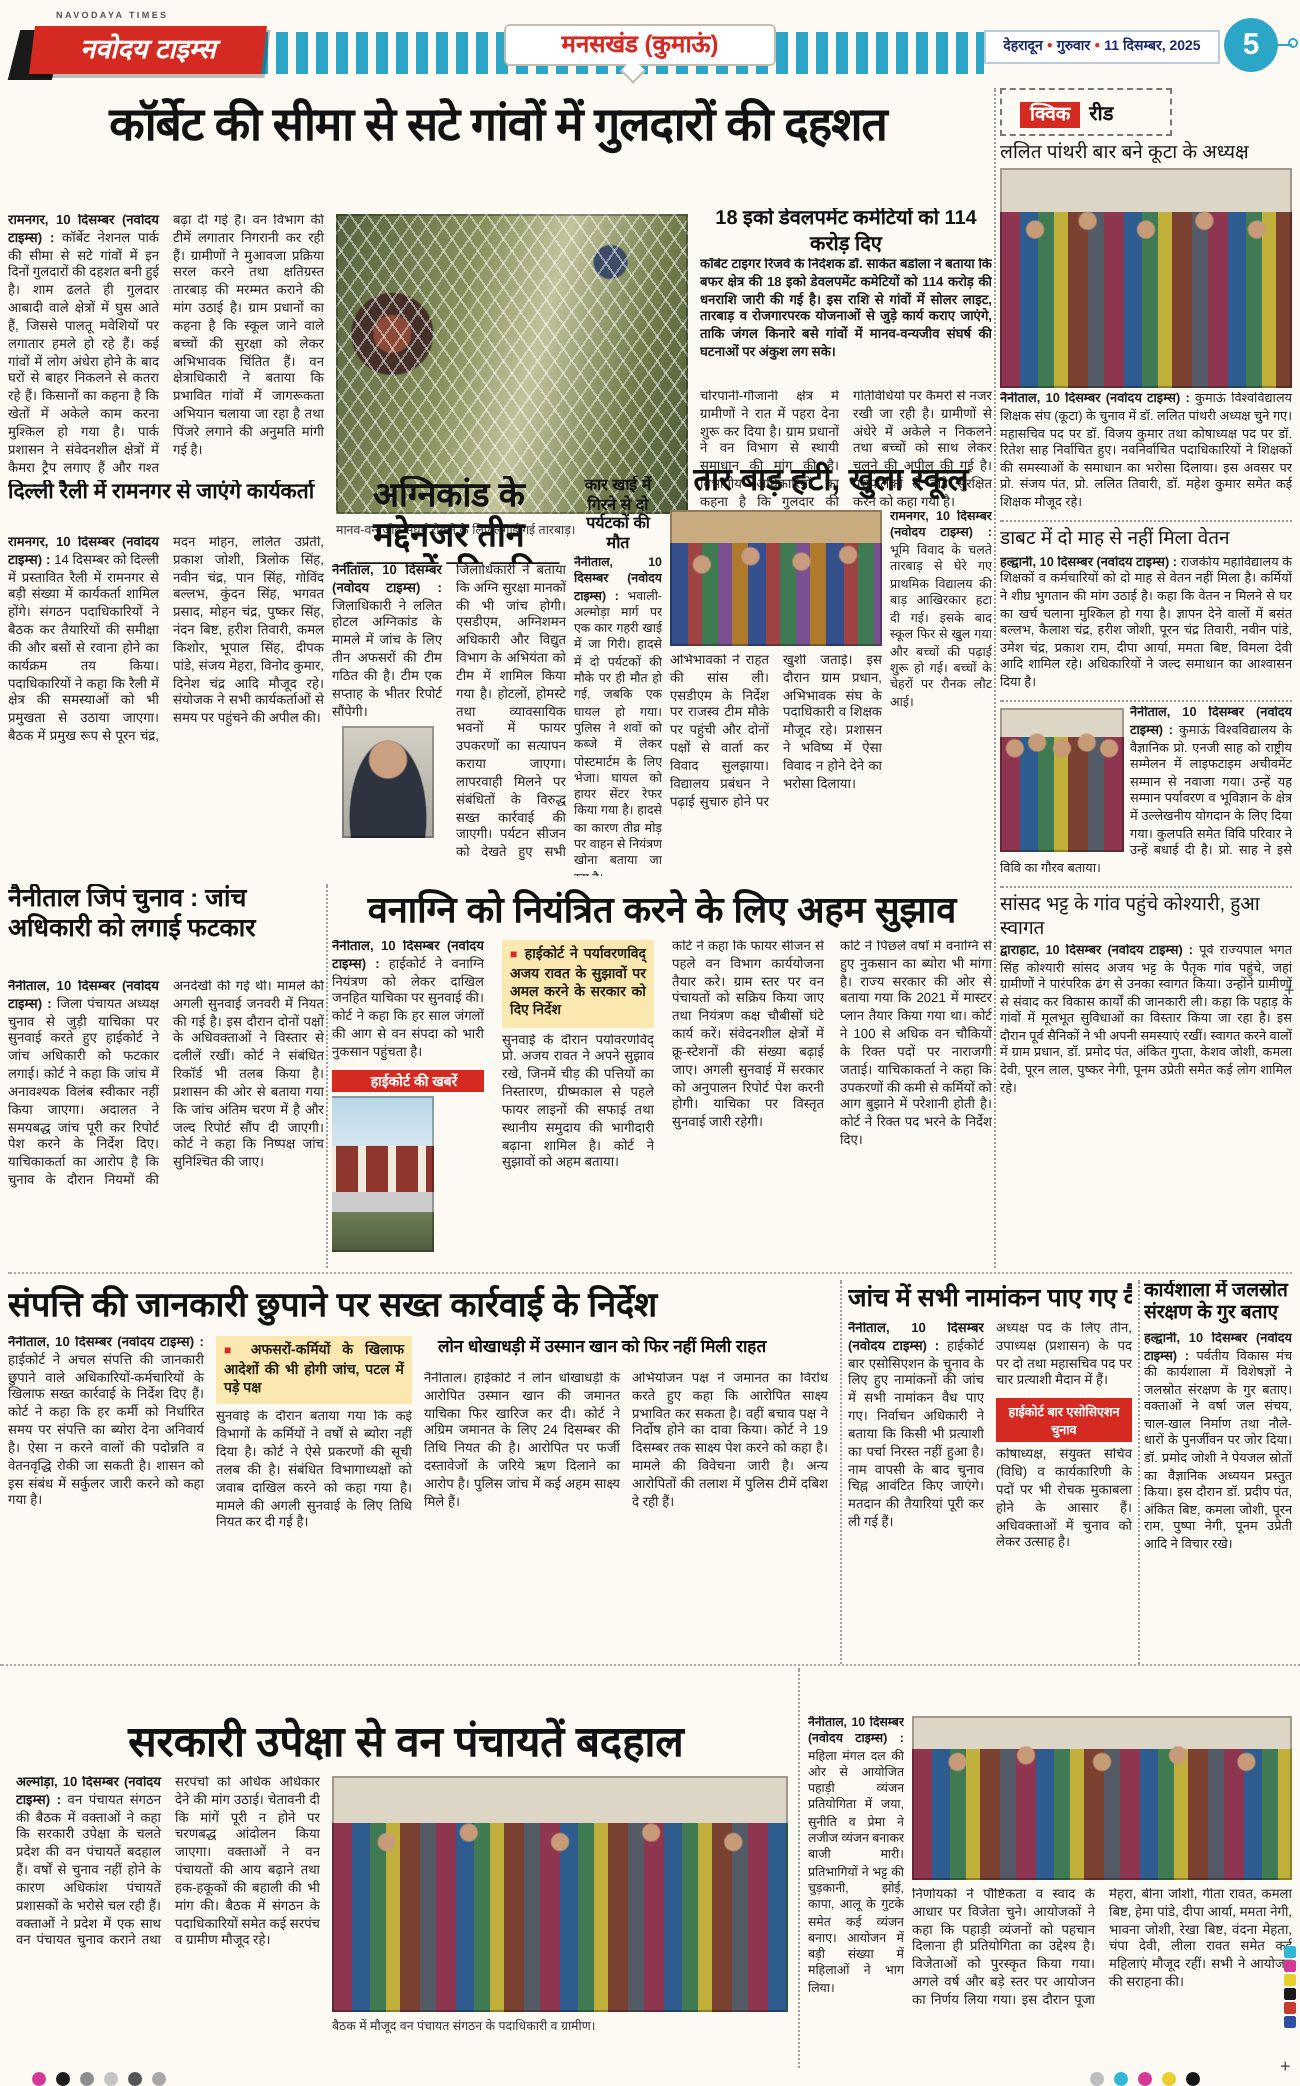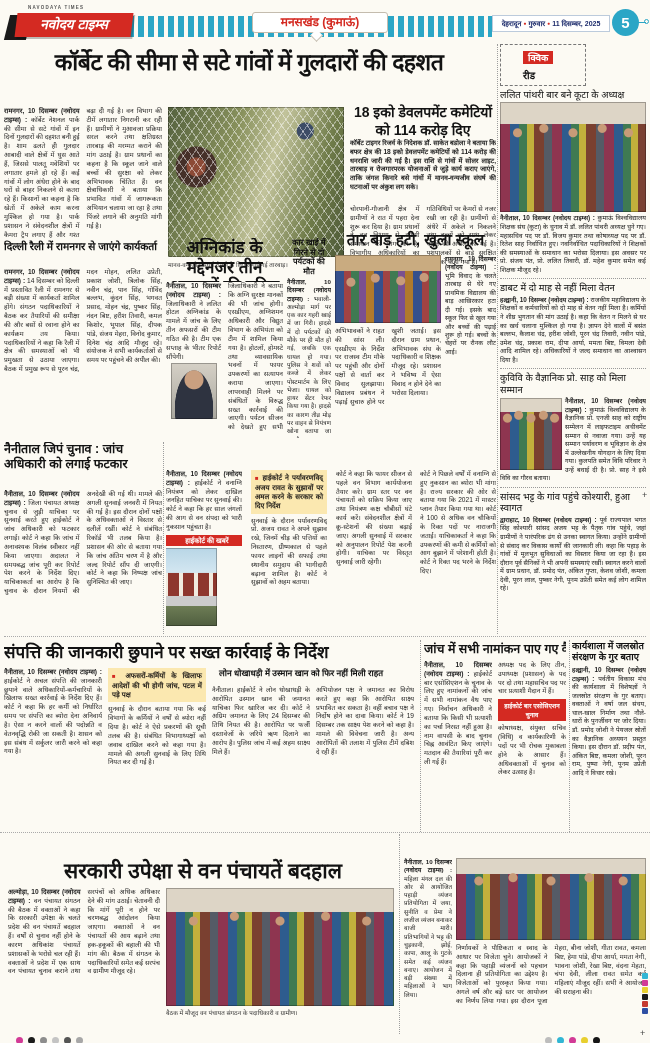--- a/index.html
+++ b/index.html
@@ -80,21 +80,21 @@
 
   <div class="abs hd center nowrap" style="left:4px;top:45px;width:490px;height:36px;font-size:23px;letter-spacing:-.5px">कॉर्बेट की सीमा से सटे गांवों में गुलदारों की दहशत</div>
 
   <div class="abs" style="left:4px;top:104px;width:492px;height:182px">
     <div class="abs bt c2" style="left:0;top:3px;width:158px;height:176px">
       <b class="dl">रामनगर, 10 दिसम्बर (नवोदय टाइम्स) :</b> <span>कॉर्बेट नेशनल पार्क की सीमा से सटे गांवों में इन दिनों गुलदारों की दहशत बनी हुई है। शाम ढलते ही गुलदार आबादी वाले क्षेत्रों में घुस आते हैं, जिससे पालतू मवेशियों पर लगातार हमले हो रहे हैं। कई गांवों में लोग अंधेरा होने के बाद घरों से बाहर निकलने से कतरा रहे हैं। किसानों का कहना है कि खेतों में अकेले काम करना मुश्किल हो गया है। पार्क प्रशासन ने संवेदनशील क्षेत्रों में कैमरा ट्रैप लगाए हैं और गश्त बढ़ा दी गई है। वन विभाग की टीमें लगातार निगरानी कर रही हैं। ग्रामीणों ने मुआवजा प्रक्रिया सरल करने तथा क्षतिग्रस्त तारबाड़ की मरम्मत कराने की मांग उठाई है। ग्राम प्रधानों का कहना है कि स्कूल जाने वाले बच्चों की सुरक्षा को लेकर अभिभावक चिंतित हैं। वन क्षेत्राधिकारी ने बताया कि प्रभावित गांवों में जागरूकता अभियान चलाया जा रहा है तथा पिंजरे लगाने की अनुमति मांगी गई है।</span>
     </div>
     <div class="abs photo ph-fence" style="left:164px;top:3px;width:176px;height:150px"></div>
     <div class="abs cap" style="left:164px;top:156px;width:176px;height:12px">मानव-वन्यजीव संघर्ष रोकने के लिए लगाई गई तारबाड़।</div>
     <div class="abs" style="left:346px;top:0;width:146px;height:182px;overflow:hidden">
-      <div class="hd center" style="font-size:14px;line-height:1.25;margin-bottom:0">18 इको डेवलपमेंट कमेटियों को 114 करोड़ दिए</div>
+      <div class="hd center" style="font-size:10px;line-height:1.25;margin-bottom:0">18 इको डेवलपमेंट कमेटियों को 114 करोड़ दिए</div>
       <div class="bt" style="font-weight:bold;height:64px">कॉर्बेट टाइगर रिजर्व के निदेशक डॉ. साकेत बडोला ने बताया कि बफर क्षेत्र की 18 इको डेवलपमेंट कमेटियों को 114 करोड़ की धनराशि जारी की गई है। इस राशि से गांवों में सोलर लाइट, तारबाड़ व रोजगारपरक योजनाओं से जुड़े कार्य कराए जाएंगे, ताकि जंगल किनारे बसे गांवों में मानव-वन्यजीव संघर्ष की घटनाओं पर अंकुश लग सके।</div>
       <div class="bt c2" style="margin-top:2px;height:92px">चोरपानी-गौजानी क्षेत्र में ग्रामीणों ने रात में पहरा देना शुरू कर दिया है। ग्राम प्रधानों ने वन विभाग से स्थायी समाधान की मांग की है। विभागीय अधिकारियों का कहना है कि गुलदार की गतिविधियों पर कैमरों से नजर रखी जा रही है। ग्रामीणों से अंधेरे में अकेले न निकलने तथा बच्चों को साथ लेकर चलने की अपील की गई है। पशुपालकों से बाड़े सुरक्षित करने को कहा गया है।</div>
     </div>
   </div>
 
   <div class="abs" style="left:4px;top:240px;width:158px;height:200px">
     <div class="hd" style="font-size:10.5px;line-height:1.2;height:28px">दिल्ली रैली में रामनगर से जाएंगे कार्यकर्ता</div>
     <div class="bt c2" style="height:168px">
       <b class="dl">रामनगर, 10 दिसम्बर (नवोदय टाइम्स) :</b> <span>14 दिसम्बर को दिल्ली में प्रस्तावित रैली में रामनगर से बड़ी संख्या में कार्यकर्ता शामिल होंगे। संगठन पदाधिकारियों ने बैठक कर तैयारियों की समीक्षा की और बसों से रवाना होने का कार्यक्रम तय किया। पदाधिकारियों ने कहा कि रैली में क्षेत्र की समस्याओं को भी प्रमुखता से उठाया जाएगा। बैठक में प्रमुख रूप से पूरन चंद्र, मदन मोहन, ललित उप्रेती, प्रकाश जोशी, त्रिलोक सिंह, नवीन चंद्र, पान सिंह, गोविंद बल्लभ, कुंदन सिंह, भगवत प्रसाद, मोहन चंद्र, पुष्कर सिंह, नंदन बिष्ट, हरीश तिवारी, कमल किशोर, भूपाल सिंह, दीपक पांडे, संजय मेहरा, विनोद कुमार, दिनेश चंद्र आदि मौजूद रहे। संयोजक ने सभी कार्यकर्ताओं से समय पर पहुंचने की अपील की।</span>
     </div>
@@ -126,20 +126,21 @@
   </div>
 
   <div class="abs" style="left:4px;top:442px;width:158px;height:192px">
     <div class="hd" style="font-size:12.5px;line-height:1.2;height:48px">नैनीताल जिपं चुनाव : जांच अधिकारी को लगाई फटकार</div>
     <div class="bt c2" style="height:142px">
       <b class="dl">नैनीताल, 10 दिसम्बर (नवोदय टाइम्स) :</b> <span>जिला पंचायत अध्यक्ष चुनाव से जुड़ी याचिका पर सुनवाई करते हुए हाईकोर्ट ने जांच अधिकारी को फटकार लगाई। कोर्ट ने कहा कि जांच में अनावश्यक विलंब स्वीकार नहीं किया जाएगा। अदालत ने समयबद्ध जांच पूरी कर रिपोर्ट पेश करने के निर्देश दिए। याचिकाकर्ता का आरोप है कि चुनाव के दौरान नियमों की अनदेखी की गई थी। मामले की अगली सुनवाई जनवरी में नियत की गई है। इस दौरान दोनों पक्षों के अधिवक्ताओं ने विस्तार से दलीलें रखीं। कोर्ट ने संबंधित रिकॉर्ड भी तलब किया है। प्रशासन की ओर से बताया गया कि जांच अंतिम चरण में है और जल्द रिपोर्ट सौंप दी जाएगी। कोर्ट ने कहा कि निष्पक्ष जांच सुनिश्चित की जाए।</span>
     </div>
   </div>
 
   <div class="abs" style="left:166px;top:442px;width:330px;height:192px">
+    <div class="hd center nowrap" style="font-size:18px;height:26px">वनाग्नि को नियंत्रित करने के लिए अहम सुझाव</div>
     <div class="abs" style="left:0;top:28px;width:76px;height:164px;overflow:hidden">
       <p class="bt"><b class="dl">नैनीताल, 10 दिसम्बर (नवोदय टाइम्स) :</b> <span>हाईकोर्ट ने वनाग्नि नियंत्रण को लेकर दाखिल जनहित याचिका पर सुनवाई की। कोर्ट ने कहा कि हर साल जंगलों की आग से वन संपदा को भारी नुकसान पहुंचता है।</span></p>
       <div class="redlab" style="font-size:7px;padding:1px 3px;margin:3px 0 2px -13px;width:108px">हाईकोर्ट की खबरें</div>
       <div class="photo ph-court" style="width:64px;height:78px;margin-left:-13px"></div>
     </div>
     <div class="abs" style="left:85px;top:28px;width:76px;height:164px;overflow:hidden">
       <div class="ybox">हाईकोर्ट ने पर्यावरणविद् अजय रावत के सुझावों पर अमल करने के सरकार को दिए निर्देश</div>
       <div class="bt">सुनवाई के दौरान पर्यावरणविद् प्रो. अजय रावत ने अपने सुझाव रखे, जिनमें चीड़ की पत्तियों का निस्तारण, ग्रीष्मकाल से पहले फायर लाइनों की सफाई तथा स्थानीय समुदाय की भागीदारी बढ़ाना शामिल है। कोर्ट ने सुझावों को अहम बताया।</div>
     </div>
     <div class="abs bt" style="left:170px;top:28px;width:76px;height:164px">कोर्ट ने कहा कि फायर सीजन से पहले वन विभाग कार्ययोजना तैयार करे। ग्राम स्तर पर वन पंचायतों को सक्रिय किया जाए तथा नियंत्रण कक्ष चौबीसों घंटे कार्य करें। संवेदनशील क्षेत्रों में क्रू-स्टेशनों की संख्या बढ़ाई जाए। अगली सुनवाई में सरकार को अनुपालन रिपोर्ट पेश करनी होगी। याचिका पर विस्तृत सुनवाई जारी रहेगी।</div>
@@ -175,36 +176,35 @@
   </div>
 
   <div class="abs" style="left:572px;top:640px;width:74px;height:192px">
     <div class="hd" style="font-size:9.5px;line-height:1.2;height:26px">कार्यशाला में जलस्रोत संरक्षण के गुर बताए</div>
     <div class="bt" style="font-size:6.4px;height:164px">
       <b class="dl">हल्द्वानी, 10 दिसम्बर (नवोदय टाइम्स) :</b> <span>पर्वतीय विकास मंच की कार्यशाला में विशेषज्ञों ने जलस्रोत संरक्षण के गुर बताए। वक्ताओं ने वर्षा जल संचय, चाल-खाल निर्माण तथा नौले-धारों के पुनर्जीवन पर जोर दिया। डॉ. प्रमोद जोशी ने पेयजल स्रोतों का वैज्ञानिक अध्ययन प्रस्तुत किया। इस दौरान डॉ. प्रदीप पंत, अंकित बिष्ट, कमला जोशी, पूरन राम, पुष्पा नेगी, पूनम उप्रेती आदि ने विचार रखे।</span>
     </div>
   </div>
 
   <div class="abs" style="left:500px;top:44px;width:146px;height:590px;overflow:hidden">
-    <div style="border:1px dashed #777;width:86px;padding:2px 22px;margin-bottom:2px">
+    <div style="border:1px dashed #777;width:86px;padding:2px 9px;margin-bottom:2px">
       <span class="redlab" style="font-size:9.5px;padding:1px 5px">क्विक</span>
       <span class="hd" style="font-size:10px">रीड</span>
     </div>
     <div class="sb-head">ललित पांथरी बार बने कूटा के अध्यक्ष</div>
     <div class="photo ph-crowd" style="width:146px;height:110px;margin:2px 0"></div>
     <div class="bt" style="font-size:6.4px">
       <b class="dl">नैनीताल, 10 दिसम्बर (नवोदय टाइम्स) :</b> <span>कुमाऊं विश्वविद्यालय शिक्षक संघ (कूटा) के चुनाव में डॉ. ललित पांथरी अध्यक्ष चुने गए। महासचिव पद पर डॉ. विजय कुमार तथा कोषाध्यक्ष पद पर डॉ. रितेश साह निर्वाचित हुए। नवनिर्वाचित पदाधिकारियों ने शिक्षकों की समस्याओं के समाधान का भरोसा दिलाया। इस अवसर पर प्रो. संजय पंत, प्रो. ललित तिवारी, डॉ. महेश कुमार समेत कई शिक्षक मौजूद रहे।</span>
     </div>
     <div class="sb-div"></div>
     <div class="sb-head">डाबट में दो माह से नहीं मिला वेतन</div>
     <div class="bt" style="font-size:6.4px">
       <b class="dl">हल्द्वानी, 10 दिसम्बर (नवोदय टाइम्स) :</b> <span>राजकीय महाविद्यालय के शिक्षकों व कर्मचारियों को दो माह से वेतन नहीं मिला है। कर्मियों ने शीघ्र भुगतान की मांग उठाई है। कहा कि वेतन न मिलने से घर का खर्च चलाना मुश्किल हो गया है। ज्ञापन देने वालों में बसंत बल्लभ, कैलाश चंद्र, हरीश जोशी, पूरन चंद्र तिवारी, नवीन पांडे, उमेश चंद्र, प्रकाश राम, दीपा आर्या, ममता बिष्ट, विमला देवी आदि शामिल रहे। अधिकारियों ने जल्द समाधान का आश्वासन दिया है।</span>
     </div>
     <div class="sb-div"></div>
-    <div class="sb-head">कुविवि के वैज्ञानिक प्रो. साह को मिला सम्मान</div>
     <div class="bt" style="font-size:6.4px">
       <div class="photo ph-crowd" style="float:left;width:62px;height:72px;margin:1px 3px 1px 0"></div>
       <b class="dl">नैनीताल, 10 दिसम्बर (नवोदय टाइम्स) :</b> <span>कुमाऊं विश्वविद्यालय के वैज्ञानिक प्रो. एनजी साह को राष्ट्रीय सम्मेलन में लाइफटाइम अचीवमेंट सम्मान से नवाजा गया। उन्हें यह सम्मान पर्यावरण व भूविज्ञान के क्षेत्र में उल्लेखनीय योगदान के लिए दिया गया। कुलपति समेत विवि परिवार ने उन्हें बधाई दी है। प्रो. साह ने इसे विवि का गौरव बताया।</span>
     </div>
     <div class="sb-div"></div>
     <div class="sb-head">सांसद भट्ट के गांव पहुंचे कोश्यारी, हुआ स्वागत</div>
     <div class="bt" style="font-size:6.4px">
       <b class="dl">द्वाराहाट, 10 दिसम्बर (नवोदय टाइम्स) :</b> <span>पूर्व राज्यपाल भगत सिंह कोश्यारी सांसद अजय भट्ट के पैतृक गांव पहुंचे, जहां ग्रामीणों ने पारंपरिक ढंग से उनका स्वागत किया। उन्होंने ग्रामीणों से संवाद कर विकास कार्यों की जानकारी ली। कहा कि पहाड़ के गांवों में मूलभूत सुविधाओं का विस्तार किया जा रहा है। इस दौरान पूर्व सैनिकों ने भी अपनी समस्याएं रखीं। स्वागत करने वालों में ग्राम प्रधान, डॉ. प्रमोद पंत, अंकित गुप्ता, केशव जोशी, कमला देवी, पूरन लाल, पुष्कर नेगी, पूनम उप्रेती समेत कई लोग शामिल रहे।</span>
     </div>
   </div>

